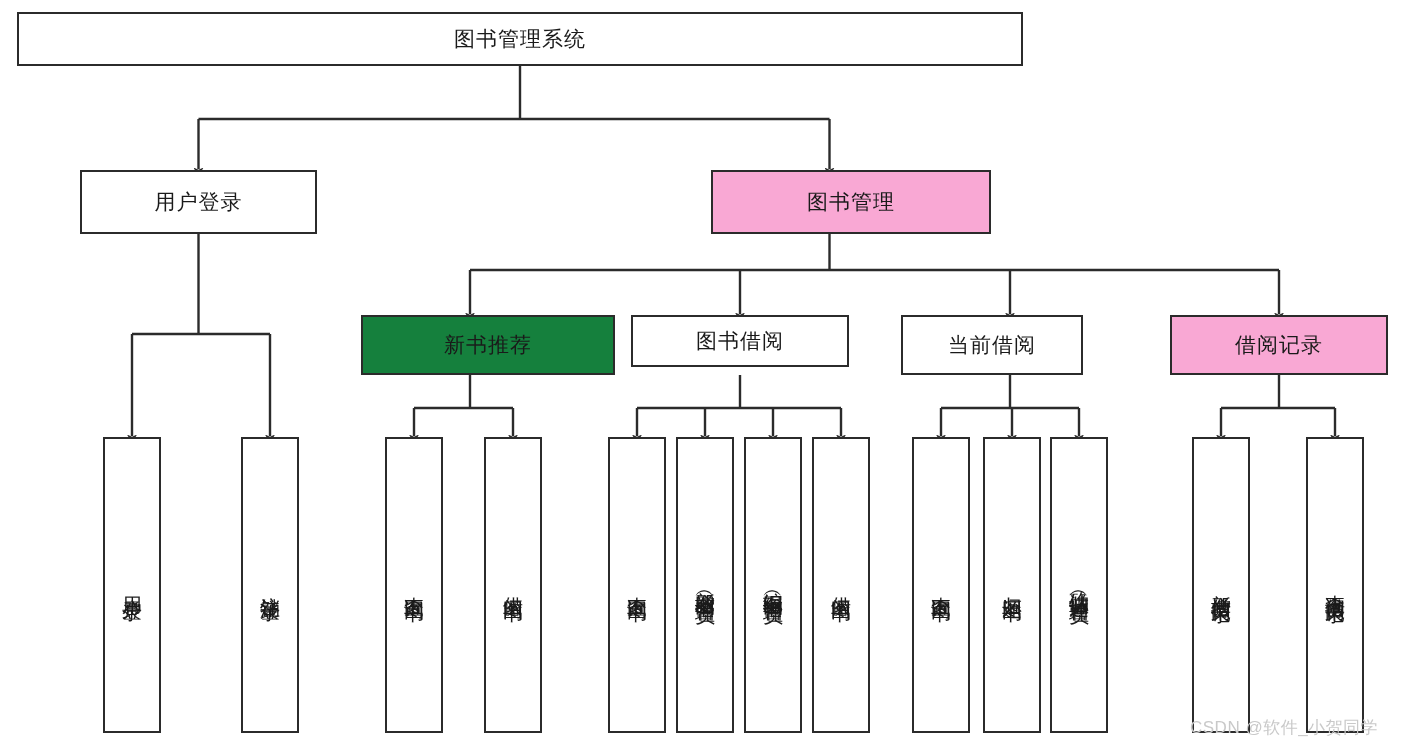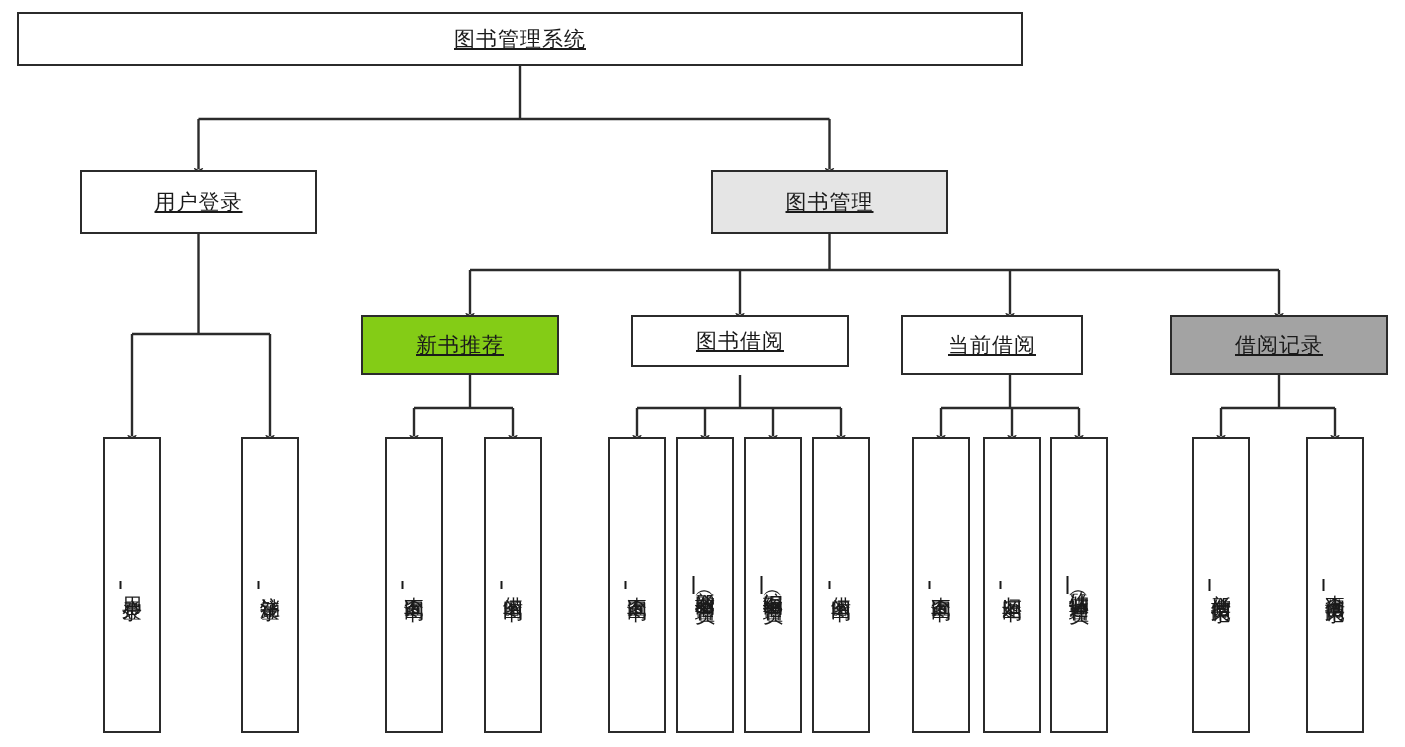--- a/index.html
+++ b/index.html
@@ -28,21 +28,20 @@
   }
   .node-box {
     position: absolute;
     box-sizing: border-box;
     border: 2px solid #c4b5fd;
     background: #ffffff;
     display: flex;
     align-items: center;
     justify-content: center;
     color: #1a1a1a;
-    text-decoration: underline;
   }
   .node-box.horizontal {
     font-size: 21px;
     letter-spacing: 1px;
     line-height: 1.2;
   }
   .node-box.vertical {
     writing-mode: vertical-rl;
     text-orientation: upright;
     font-size: 20px;
@@ -115,39 +114,39 @@
         <line x1="1335" y1="408" x2="1335" y2="436" stroke="#2b2b2b" stroke-width="2.4" marker-end="url(#arrowhead)"></line>
       </g>
   </svg>
   <div id="nodes">
       <div class="node-box horizontal" style="left: 17px; top: 12px; width: 1006px; height: 54px; border-color: rgb(43, 43, 43); background: rgb(255, 255, 255); color: rgb(26, 26, 26);">
         <span class="node-label">图书管理系统</span>
       </div>
       <div class="node-box horizontal" style="left: 80px; top: 170px; width: 237px; height: 64px; border-color: rgb(43, 43, 43); background: rgb(255, 255, 255); color: rgb(26, 26, 26);">
         <span class="node-label">用户登录</span>
       </div>
-      <div class="node-box horizontal" style="left: 711px; top: 170px; width: 237px; height: 64px; border-color: rgb(43, 43, 43); background: #e5e5e5; color: rgb(26, 26, 26);">
+      <div class="node-box horizontal" style="left: 711px; top: 170px; width: 280px; height: 64px; border-color: rgb(43, 43, 43); background: #f9a8d4; color: rgb(26, 26, 26);">
         <span class="node-label">图书管理</span>
       </div>
       <div class="node-box vertical" style="left: 103px; top: 437px; width: 58px; height: 296px; border-color: rgb(43, 43, 43); background: rgb(255, 255, 255); color: rgb(26, 26, 26);">
         <span class="node-label">用户登录</span>
       </div>
       <div class="node-box vertical" style="left: 241px; top: 437px; width: 58px; height: 296px; border-color: rgb(43, 43, 43); background: rgb(255, 255, 255); color: rgb(26, 26, 26);">
         <span class="node-label">注销登录</span>
       </div>
-      <div class="node-box horizontal" style="left: 361px; top: 315px; width: 198px; height: 60px; border-color: rgb(43, 43, 43); background: #84cc16; color: rgb(26, 26, 26);">
+      <div class="node-box horizontal" style="left: 361px; top: 315px; width: 254px; height: 60px; border-color: rgb(43, 43, 43); background: #15803d; color: rgb(26, 26, 26);">
         <span class="node-label">新书推荐</span>
       </div>
       <div class="node-box horizontal" style="left: 631px; top: 315px; width: 218px; height: 52px; border-color: rgb(43, 43, 43); background: rgb(255, 255, 255); color: rgb(26, 26, 26);">
         <span class="node-label">图书借阅</span>
       </div>
       <div class="node-box horizontal" style="left: 901px; top: 315px; width: 182px; height: 60px; border-color: rgb(43, 43, 43); background: rgb(255, 255, 255); color: rgb(26, 26, 26);">
         <span class="node-label">当前借阅</span>
       </div>
-      <div class="node-box horizontal" style="left: 1170px; top: 315px; width: 218px; height: 60px; border-color: rgb(43, 43, 43); background: #a3a3a3; color: rgb(26, 26, 26);">
+      <div class="node-box horizontal" style="left: 1170px; top: 315px; width: 218px; height: 60px; border-color: rgb(43, 43, 43); background: #f9a8d4; color: rgb(26, 26, 26);">
         <span class="node-label">借阅记录</span>
       </div>
       <div class="node-box vertical" style="left: 385px; top: 437px; width: 58px; height: 296px; border-color: rgb(43, 43, 43); background: rgb(255, 255, 255); color: rgb(26, 26, 26);">
         <span class="node-label">查询图书</span>
       </div>
       <div class="node-box vertical" style="left: 484px; top: 437px; width: 58px; height: 296px; border-color: rgb(43, 43, 43); background: rgb(255, 255, 255); color: rgb(26, 26, 26);">
         <span class="node-label">借阅图书</span>
       </div>
       <div class="node-box vertical" style="left: 608px; top: 437px; width: 58px; height: 296px; border-color: rgb(43, 43, 43); background: rgb(255, 255, 255); color: rgb(26, 26, 26);">
         <span class="node-label">查询图书</span>
@@ -170,13 +169,14 @@
       <div class="node-box vertical" style="left: 1050px; top: 437px; width: 58px; height: 296px; border-color: rgb(43, 43, 43); background: rgb(255, 255, 255); color: rgb(26, 26, 26);">
         <span class="node-label">确认归还（管理员）</span>
       </div>
       <div class="node-box vertical" style="left: 1192px; top: 437px; width: 58px; height: 296px; border-color: rgb(43, 43, 43); background: rgb(255, 255, 255); color: rgb(26, 26, 26);">
         <span class="node-label">新增借阅记录</span>
       </div>
       <div class="node-box vertical" style="left: 1306px; top: 437px; width: 58px; height: 296px; border-color: rgb(43, 43, 43); background: rgb(255, 255, 255); color: rgb(26, 26, 26);">
         <span class="node-label">查询借阅记录</span>
       </div>
     </div>
+  <div id="watermark" style="left: 1190px; top: 716px; color: rgb(201, 201, 201);">CSDN @软件_小贺同学</div>
 </div>
 
 </body></html>

